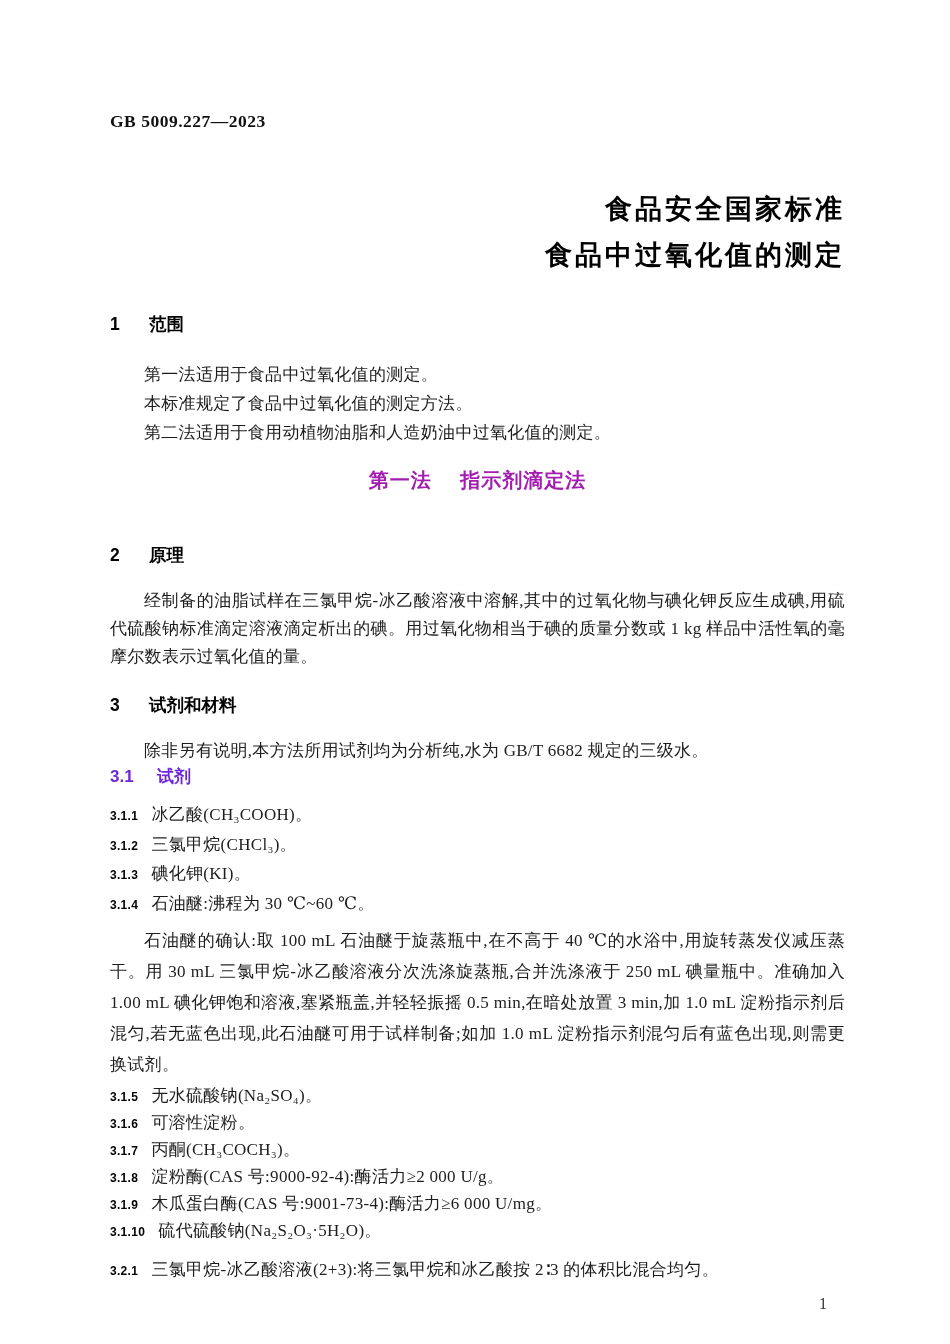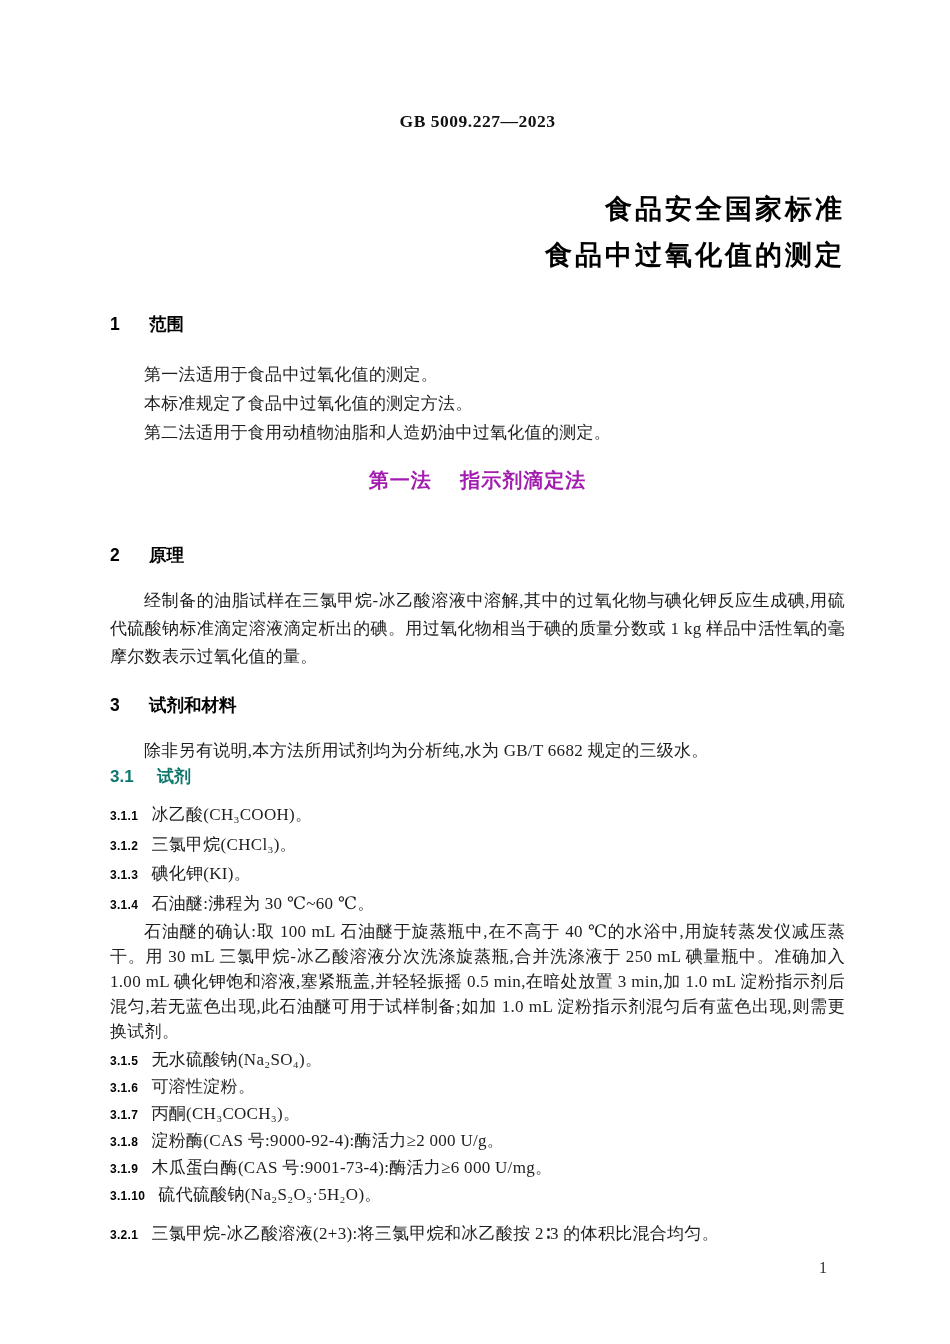--- a/index.html
+++ b/index.html
@@ -8,21 +8,21 @@
     font-family:"Liberation Serif","DejaVu Serif",serif;
     color:#1d1d1d;
   }
   .page {
     position:relative; box-sizing:border-box;
     width:950px; height:1344px;
     padding:110px 105px 0 110px;
     background:#ffffff;
   }
   .doc-number {
-    text-align:center;
+    text-align:left;
     font-weight:700;
     font-size:17.5px;
     line-height:22px;
     letter-spacing:0.5px;
     color:#111;
   }
   .doc-title { margin-top:54px; text-align:right; }
   .title-line {
     font-family:"Liberation Sans","DejaVu Sans",sans-serif;
     font-weight:700;
@@ -39,21 +39,21 @@
     line-height:24px;
     color:#000;
   }
   h2 .sec-num { display:inline-block; margin-right:1.4em; }
   h3.sub-heading {
     margin:0;
     font-family:"Liberation Sans","DejaVu Sans",sans-serif;
     font-weight:700;
     font-size:17px;
     line-height:24px;
-    color:#0f766e;
+    color:#6d28d9;
   }
   h3 .sec-num { display:inline-block; margin-right:1.1em; }
   .sec-scope   { margin-top:34px; }
   .scope-lines { margin-top:24px; }
   .body-line {
     margin:0;
     font-size:17px;
     line-height:29px;
     letter-spacing:0.3px;
     text-indent:2em;
@@ -89,21 +89,21 @@
     white-space:nowrap;
   }
   .clause-num {
     font-family:"Liberation Sans","DejaVu Sans",sans-serif;
     font-weight:700;
     font-size:12px;
     color:#000;
     display:inline-block;
     margin-right:1.1em;
   }
-  .para-petroleum { margin-top:0; line-height:25px; }
+  .para-petroleum { margin-top:6px; line-height:31px; }
   .clause-list-2 { margin-top:3px; }
   .clause-list-2 .clause { line-height:26px; }
   .sub-32 { margin-top:8px; }
   .clause-list-3 { margin-top:11px; }
   .page-number {
     margin-top:8px;
     text-align:right;
     padding-right:18px;
     font-size:16px;
     line-height:20px;

